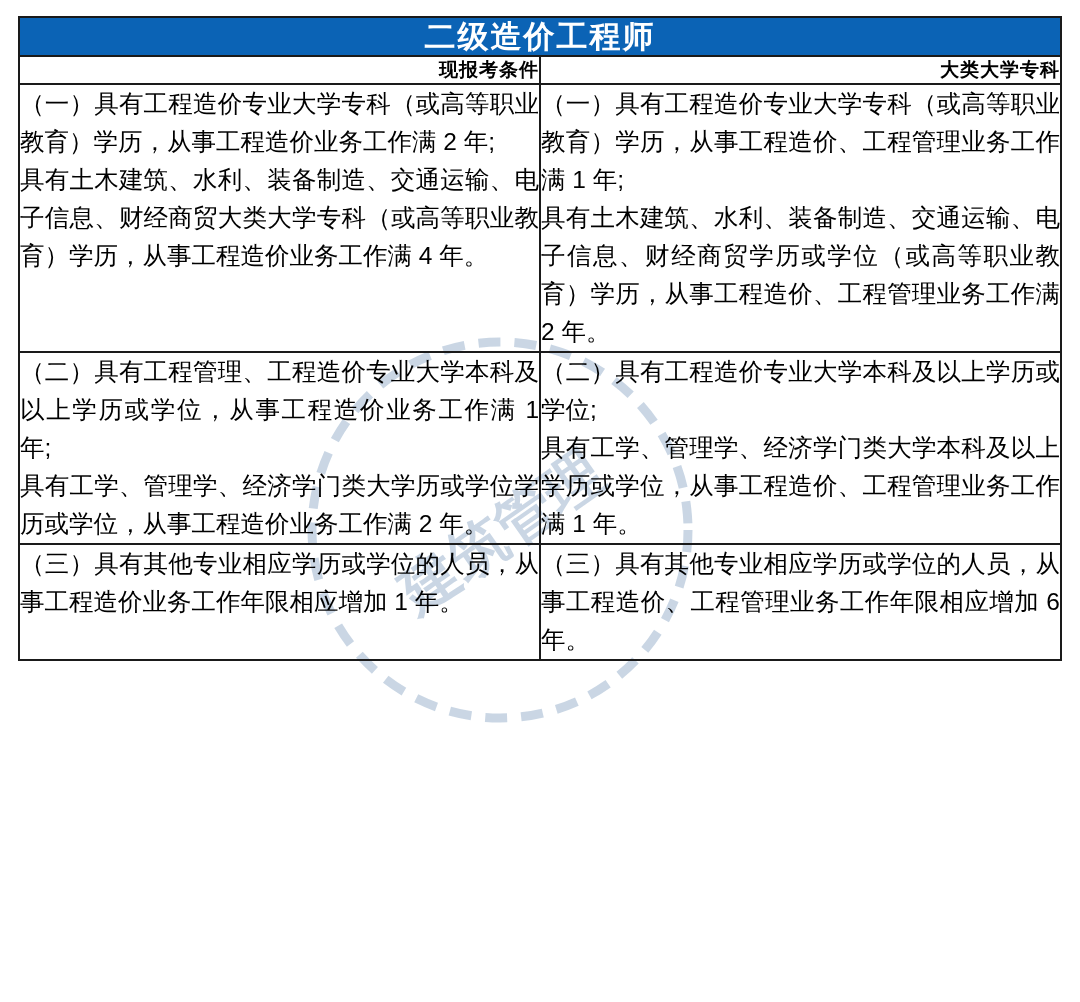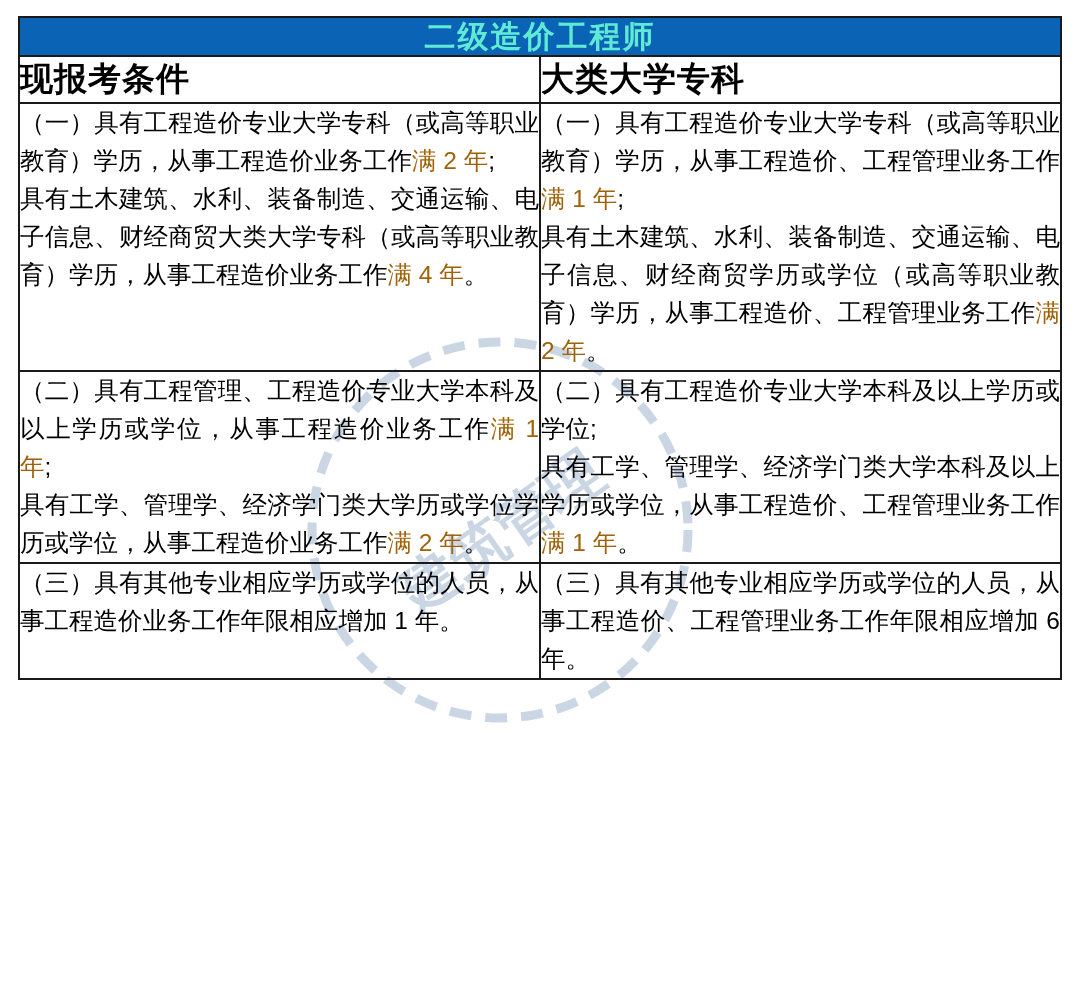--- a/index.html
+++ b/index.html
@@ -28,50 +28,50 @@
     position: relative;
     z-index: 2;
   }
   table.compare td, table.compare th {
     border: 2px solid #1a1a1a;
     vertical-align: top;
     padding: 0;
   }
   .title-cell {
     background: #0b63b5;
-    color: #5eead4;
+    color: #ffffff;
     text-align: center;
     font-size: 31px;
     font-weight: bold;
     letter-spacing: 2px;
     padding: 12px 0 13px 0;
     border: 2px solid #1a1a1a;
     line-height: 1.2;
   }
   .col-head {
-    text-align: left;
-    font-size: 33px;
+    text-align: right;
+    font-size: 19px;
     font-weight: bold;
     padding: 9px 0 10px 0;
     letter-spacing: 1px;
     background: #ffffff;
     border-radius: 14px;
   }
   .body-cell {
     font-size: 24.5px;
     line-height: 1.55;
     padding: 7px 8px 9px 8px;
     text-align: justify;
     text-justify: inter-ideograph;
   }
   .body-cell p {
     margin: 0;
   }
   b { font-weight: normal; }
-  .red { color: #a16207; }
+  .red { color: #000000; }
   
   .watermark {
     position: absolute;
     left: 300px;
     top: 330px;
     width: 400px;
     height: 400px;
     z-index: 1;
     pointer-events: none;
     opacity: 0.55;

